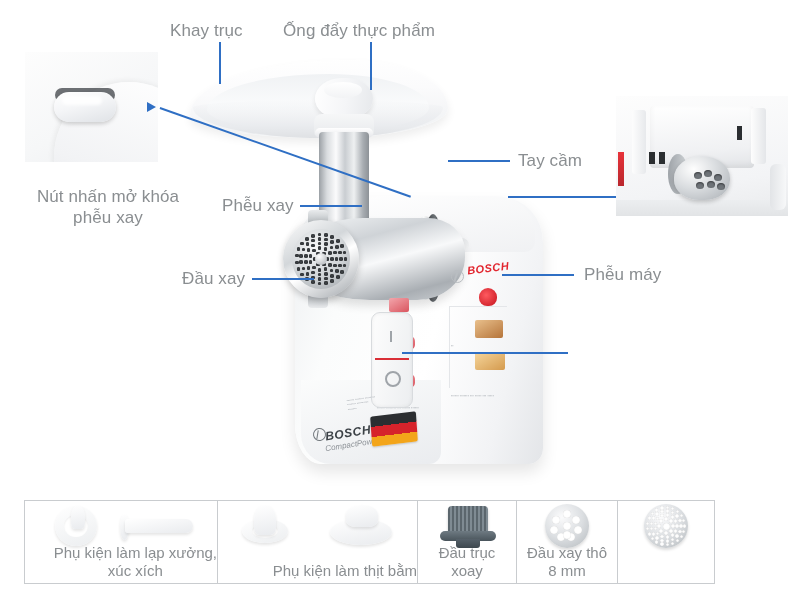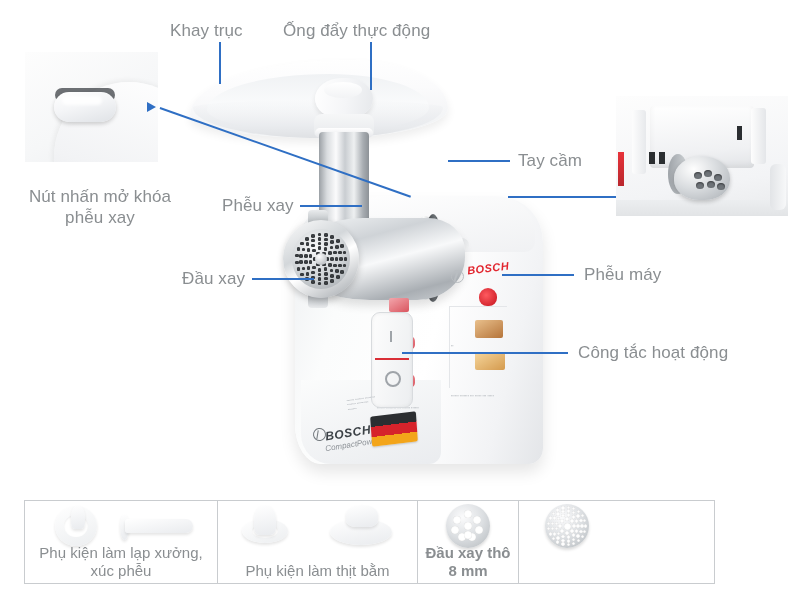--- a/index.html
+++ b/index.html
@@ -287,21 +287,21 @@
 </head>
 <body>
 
 <div id="stage">
 
   <div class="inset" id="inset-lock">
     <div class="bigcurve"></div>
     <div class="btnshadow"></div>
     <div class="btn"></div>
   </div>
-  <div class="lbl center" style="left:12px;top:186px;width:176px;">
+  <div class="lbl center" style="left:20px;top:186px;width:176px;">
     <span>Nút nhấn mở khóa</span><br>
     <span>phễu xay</span>
   </div>
 
   <div class="inset" id="inset-comp">
     <div class="base"></div>
     <div class="tray"></div>
     <div class="lidL"></div>
     <div class="lidR"></div>
     <div class="slot1"></div>
@@ -465,55 +465,65 @@
 
   <div class="lead h" style="left:300px;top:205px;width:62px;"></div>
 
   <div class="lead h" style="left:502px;top:274px;width:72px;"></div>
 
   <div class="lead h" style="left:252px;top:278px;width:62px;"></div>
 
   <div class="lead h" style="left:402px;top:352px;width:166px;"></div>
 
   <div class="lbl" style="left:170px;top:20px;">Khay trục</div>
-  <div class="lbl" style="left:283px;top:20px;">Ống đẩy thực động</div>
+  <div class="lbl" style="left:283px;top:20px;">Ống đẩy thực phẩm</div>
   <div class="lbl" style="left:518px;top:150px;">Tay cầm</div>
   <div class="lbl" style="left:222px;top:195px;">Phễu xay</div>
   <div class="lbl" style="left:182px;top:268px;">Đầu xay</div>
   <div class="lbl" style="left:584px;top:264px;">Phễu máy</div>
-  <div class="lbl" style="left:578px;top:342px;">Công tắc hoạt động</div>
 
 
   <div id="acc-table">
 
-    <div class="acc-cell" style="width:193px;">
+    <div class="acc-cell" style="width:193px;align-items:flex-end;">
       <div class="acc-art">
         <div class="ring" style="left:30px;top:3px;width:42px;height:40px;"></div>
         <div class="cone" style="left:46px;top:2px;width:14px;height:24px;border-radius:50% 50% 26% 26%;"></div>
         <div class="cone" style="left:95px;top:11px;width:9px;height:26px;border-radius:50%;"></div>
         <div class="cone" style="left:100px;top:16px;width:68px;height:14px;border-radius:3px 7px 7px 3px;"></div>
       </div>
       <div class="acc-cap wrap">
         <span>Phụ kiện làm lạp xưởng,</span><br>
-        <span>xúc phễu</span>
+        <span>xúc xích</span>
       </div>
     </div>
 
-    <div class="acc-cell" style="width:200px;">
+    <div class="acc-cell" style="width:200px;align-items:flex-end;">
       <div class="acc-art">
         <div class="ring" style="left:24px;top:16px;width:46px;height:24px;"></div>
         <div class="cone" style="left:36px;top:2px;width:22px;height:30px;border-radius:48% 48% 24% 24%;"></div>
         <div class="cone" style="left:112px;top:16px;width:62px;height:26px;border-radius:50%;"></div>
         <div class="cone" style="left:128px;top:2px;width:32px;height:22px;border-radius:46% 46% 30% 30%;"></div>
       </div>
       <div class="acc-cap">Phụ kiện làm thịt bằm</div>
     </div>
 
-
-    <div class="acc-cell" style="width:101px;font-weight:bold;">
+    <div class="acc-cell" style="width:99px;">
+      <div class="acc-art">
+        <div class="gear" style="left:30px;top:3px;width:40px;height:28px;border-radius:4px 4px 0 0;"></div>
+        <div style="position:absolute;left:22px;top:28px;width:56px;height:10px;border-radius:5px;background:linear-gradient(180deg,#6e7a82,#49545b);"></div>
+        <div style="position:absolute;left:38px;top:36px;width:24px;height:9px;border-radius:0 0 3px 3px;background:linear-gradient(180deg,#56616a,#3d474e);"></div>
+      </div>
+      <div class="acc-cap wrap">
+        <span>Đầu trục</span><br>
+        <span>xoay</span>
+      </div>
+    </div>
+
+    <div class="acc-cell" style="width:101px;">
       <div class="acc-art">
         <div class="plate" id="coarse-plate" style="left:28px;top:1px;width:44px;height:44px;">
             <i style="width: 8px; height: 8px; left: 18px; top: 6px;"></i>
             <i style="width: 8px; height: 8px; left: 27px; top: 12px;"></i>
             <i style="width: 8px; height: 8px; left: 29px; top: 22px;"></i>
             <i style="width: 8px; height: 8px; left: 22px; top: 29px;"></i>
             <i style="width: 8px; height: 8px; left: 12px; top: 29px;"></i>
             <i style="width: 8px; height: 8px; left: 5px; top: 22px;"></i>
             <i style="width: 8px; height: 8px; left: 7px; top: 12px;"></i>
             <i style="width: 8px; height: 8px; left: 18px; top: 18px;"></i>

